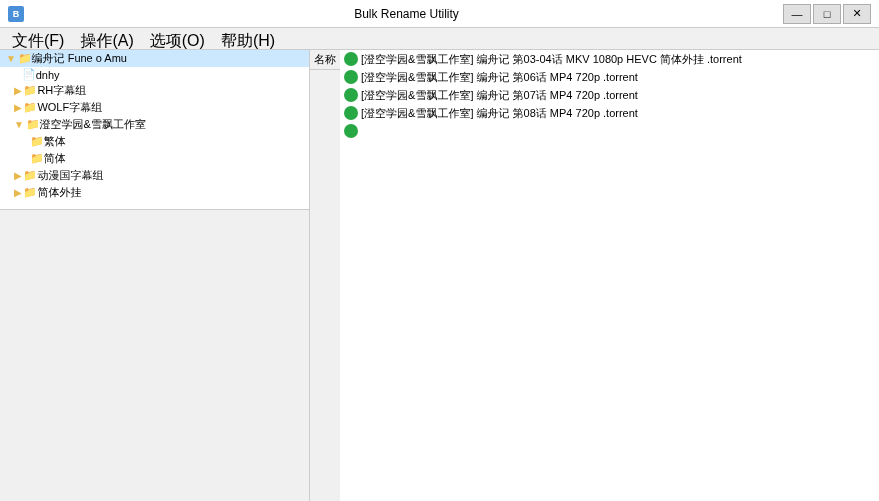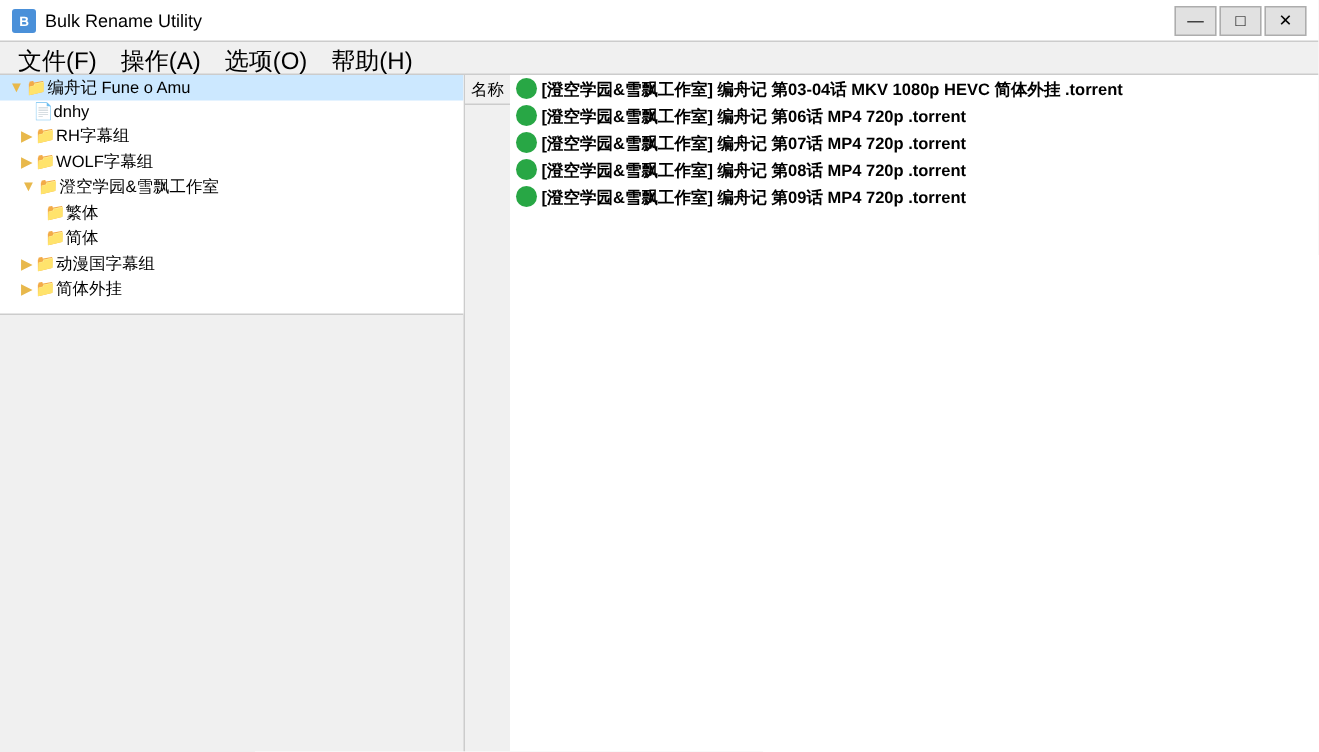--- a/index.html
+++ b/index.html
@@ -20,21 +20,21 @@
       height: 28px;
     }
     .title-bar-icon {
       width: 16px; height: 16px;
       margin-right: 6px;
       background: #4a90d9;
       border-radius: 2px;
       display: flex; align-items: center; justify-content: center;
       color: white; font-size: 9px; font-weight: bold;
     }
-    .title-bar-text { flex: 1; font-size: 12px; }
+    .title-bar-text { flex: 1; font-size: 12px; text-align: center; }
     .title-bar-buttons { display: flex; gap: 2px; }
     .title-btn {
       width: 28px; height: 20px;
       background: #e1e1e1;
       border: 1px solid #adadad;
       cursor: pointer;
       display: flex; align-items: center; justify-content: center;
       font-size: 11px;
     }
     .menu-bar {
@@ -85,21 +85,20 @@
       background: #f0f0f0;
       padding: 2px 4px;
       border-bottom: 1px solid #ccc;
       font-size: 11px;
       height: 20px;
     }
     .file-list {
       flex: 1;
       background: white;
       overflow-y: auto;
-      font-weight: bold;
     }
     .file-item {
       padding: 1px 4px;
       white-space: nowrap;
       display: flex;
       align-items: center;
       font-size: 11px;
       height: 18px;
     }
     .torrent-icon { 
@@ -206,17 +205,16 @@
       <div class="file-item">
         <span class="torrent-icon"></span>
         <span>[澄空学园&amp;雪飘工作室] 编舟记 第07话 MP4 720p .torrent</span>
       </div>
       <div class="file-item">
         <span class="torrent-icon"></span>
         <span>[澄空学园&amp;雪飘工作室] 编舟记 第08话 MP4 720p .torrent</span>
       </div>
       <div class="file-item">
         <span class="torrent-icon"></span>
-        <span>[澄空学园&amp;雪飘工作室] 编舟记 第09话 MP4 720p .torrent</span>
       </div>
     </div>
   </div>
 </div>
 
 </body></html>

